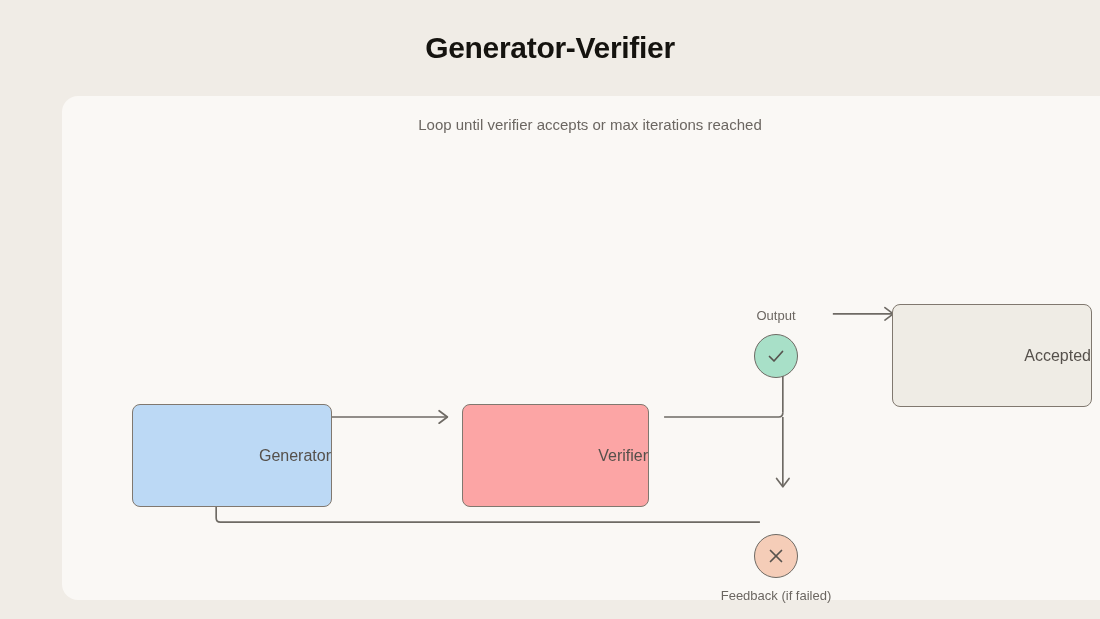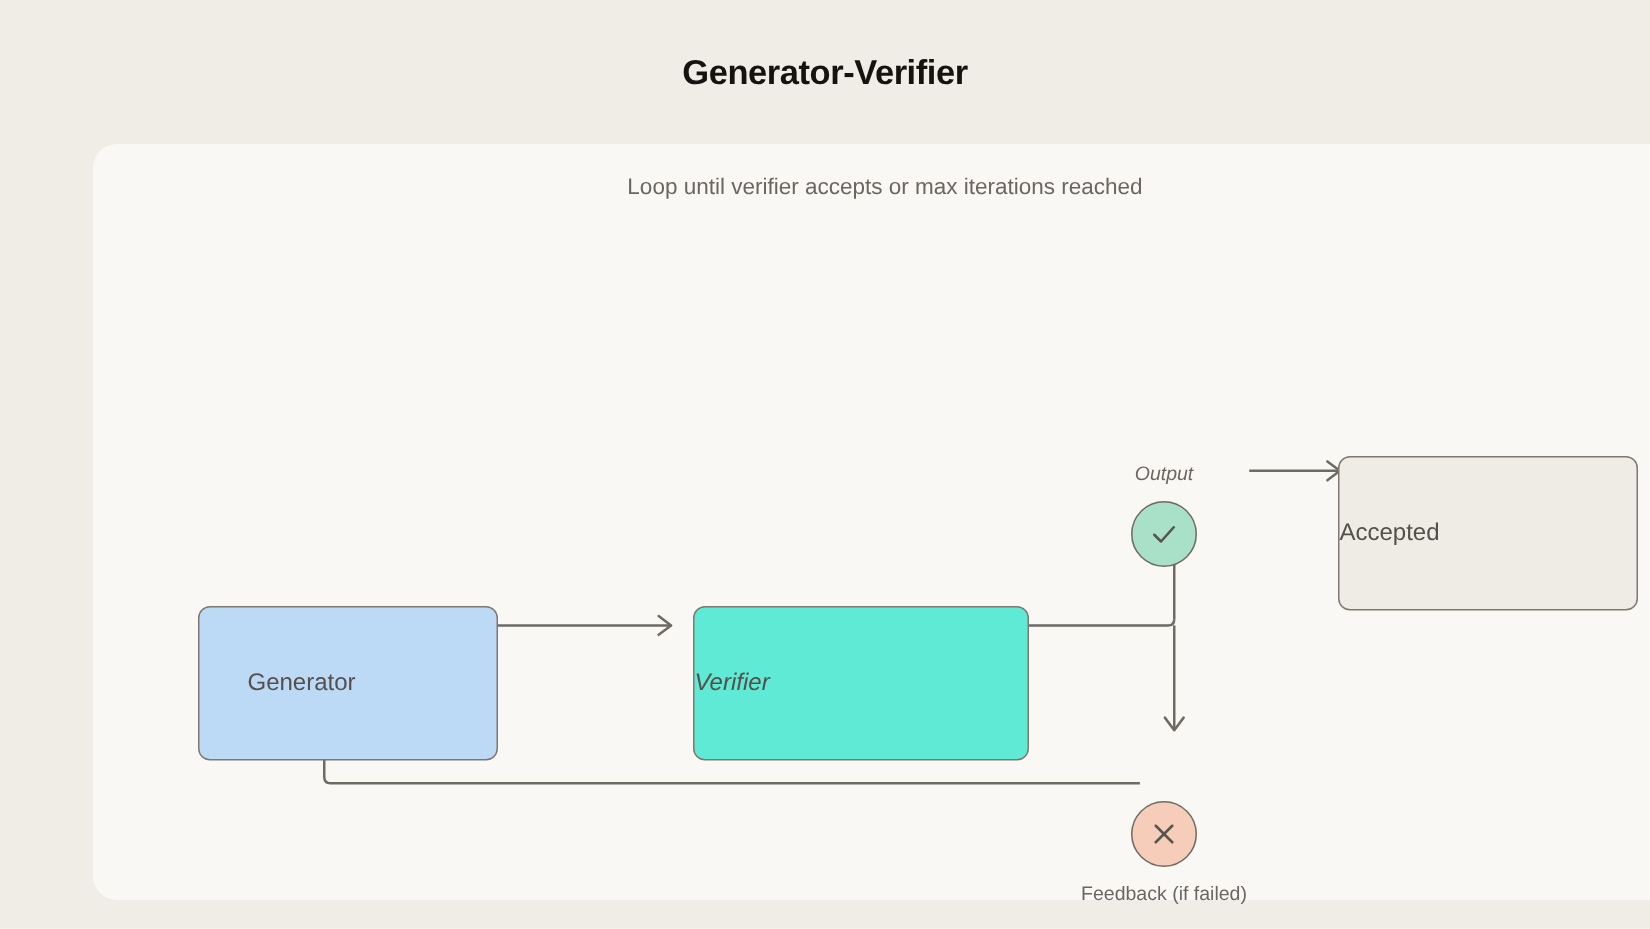--- a/index.html
+++ b/index.html
@@ -16,21 +16,21 @@
   }
   #page-title {
     position: absolute;
     top: 0;
     left: 0;
     width: 1100px;
     height: 96px;
     display: flex;
     align-items: center;
     justify-content: center;
-    font-size: 23px;
+    font-size: 30px;
     font-weight: bold;
     color: #15130f;
     letter-spacing: -0.3px;
   }
   #diagram-panel {
     position: absolute;
     left: 22px;
     top: 96px;
     width: 1056px;
     height: 504px;
@@ -47,39 +47,38 @@
     font-size: 15px;
     color: #6b6661;
   }
   .node {
     position: absolute;
     box-sizing: border-box;
     border: 1.5px solid #80786f;
     border-radius: 8px;
     display: flex;
     align-items: center;
-    justify-content: flex-start;
+    justify-content: flex-end;
     font-size: 16px;
     color: #55504b;
   }
   #node-generator {
     left: 70px;
     top: 308px;
     width: 200px;
     height: 103px;
     background: #bcd9f5;
     padding-left: 32px;
   }
   #node-verifier {
     left: 400px;
     top: 308px;
-    width: 224px;
+    width: 187px;
     height: 103px;
-    background: #5eead4;
-    font-style: italic;
+    background: #fca5a5;
   }
   #node-accepted {
     left: 830px;
     top: 208px;
     width: 200px;
     height: 103px;
     background: #efece5;
   }
   .badge {
     position: absolute;
@@ -105,21 +104,20 @@
   .edge-label {
     position: absolute;
     font-size: 13px;
     color: #6b6661;
     white-space: nowrap;
   }
   #label-output {
     left: 714px;
     top: 212px;
     transform: translateX(-50%);
-    font-style: italic;
   }
   #label-feedback {
     left: 714px;
     top: 492px;
     transform: translateX(-50%);
     text-align: center;
   }
   #edges-svg {
     position: absolute;
     left: 0;

